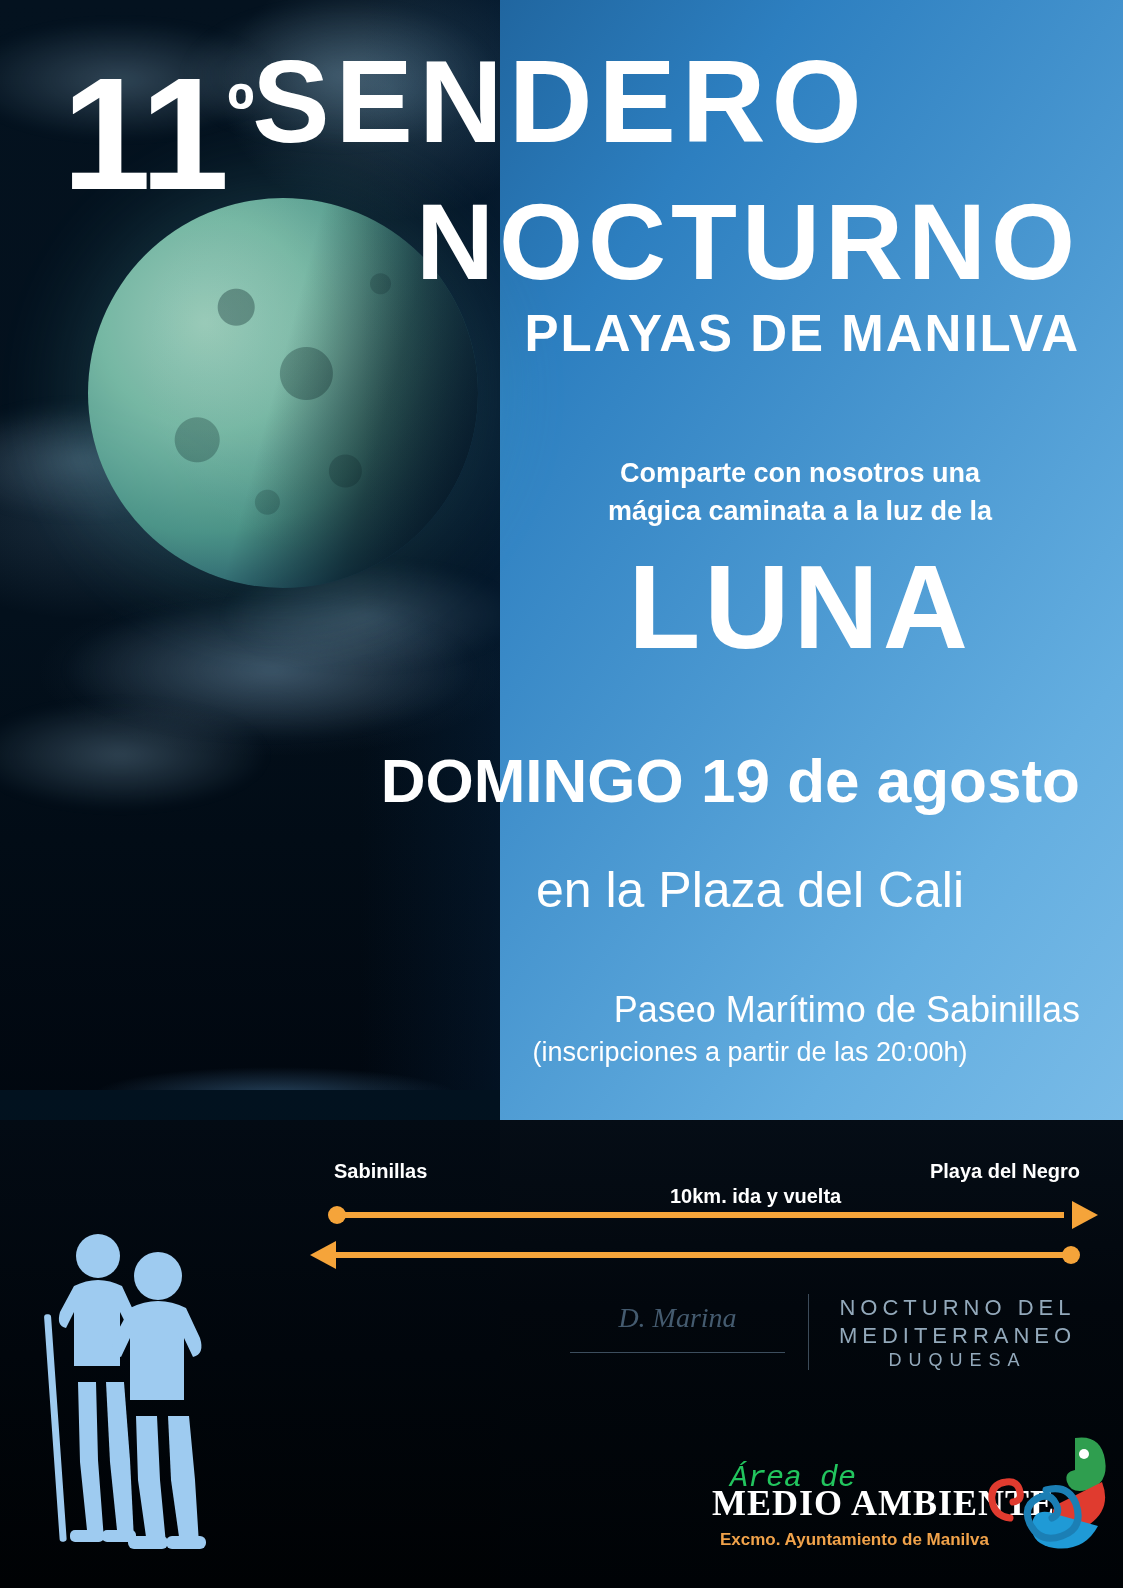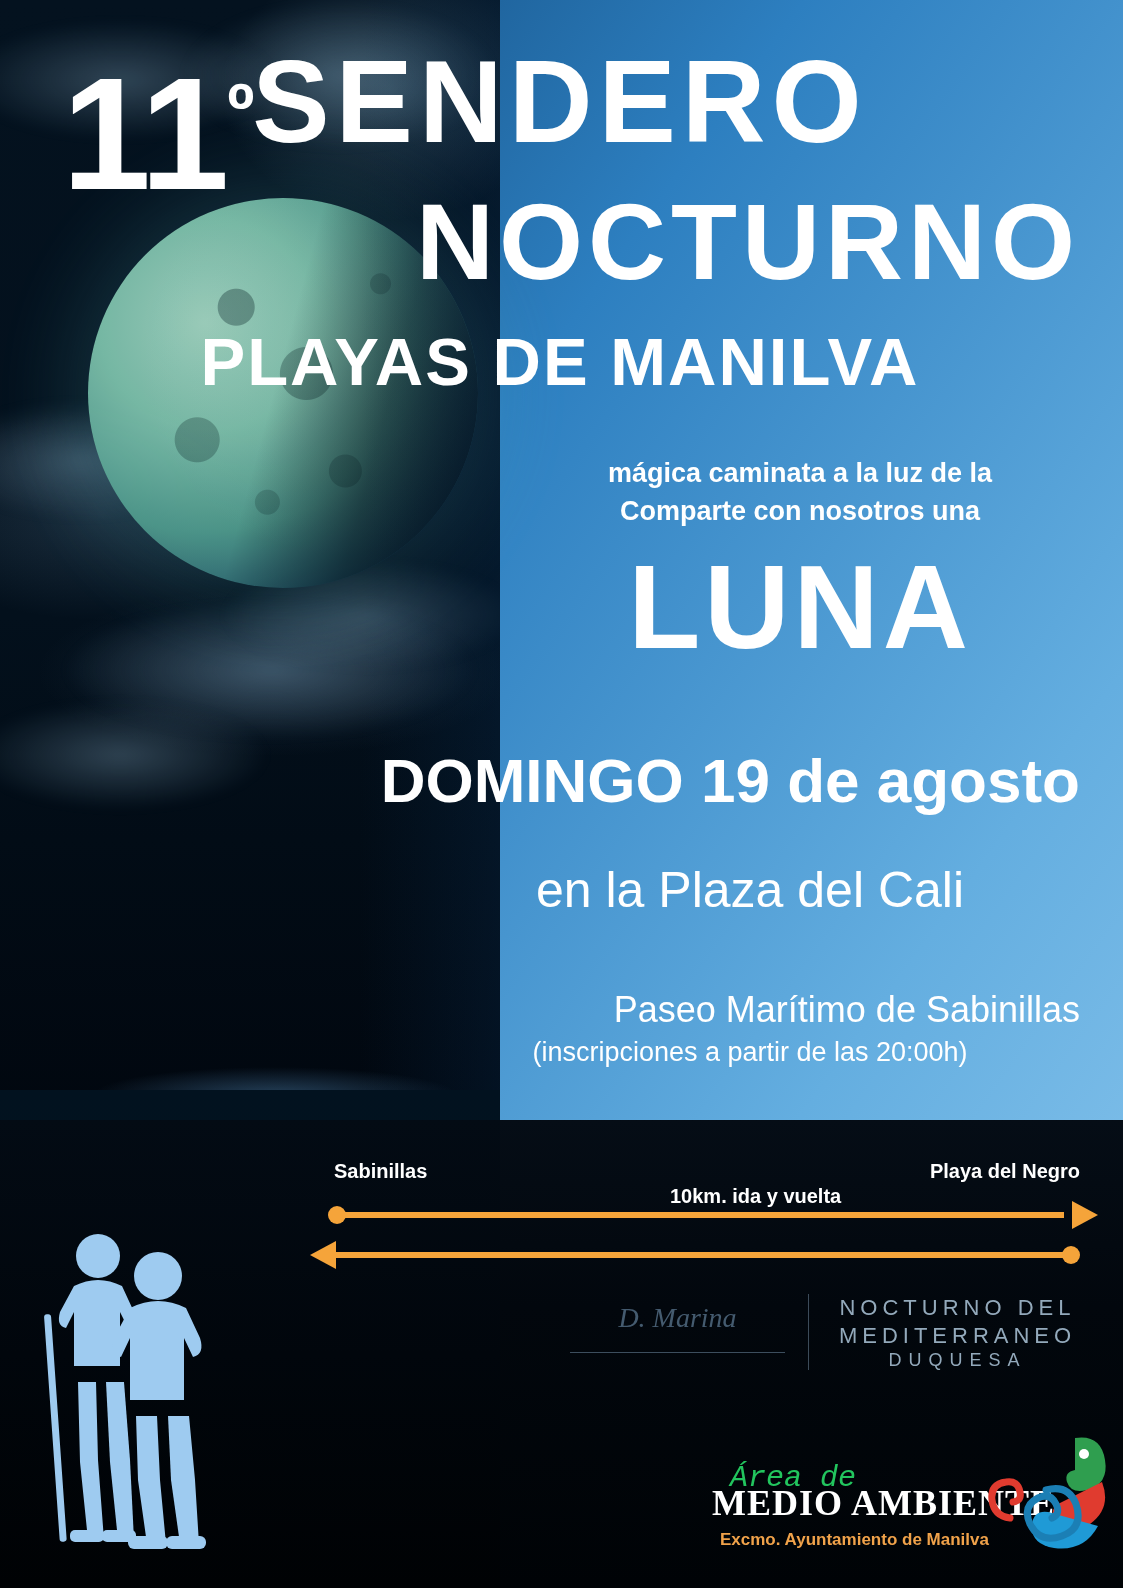--- a/index.html
+++ b/index.html
@@ -152,26 +152,25 @@
     text-align: right;
     font-size: 108px;
     font-weight: bold;
     letter-spacing: 5px;
     line-height: 1;
   }
   .h-line3 {
     position: absolute;
     left: 0; top: 268px;
     width: 1040px;
-    text-align: center;
-    font-size: 67px;
+    text-align: right;
+    font-size: 51px;
     font-weight: bold;
     letter-spacing: 2px;
     line-height: 1;
-    margin-top: 20px;
   }
 
   
   .sub-lines {
     position: absolute;
     left: 520px;
     top: 455px;
     width: 560px;
     text-align: center;
     color: #ffffff;
@@ -406,22 +405,22 @@
   <div class="headline">
     <div class="big11">
       <span>11</span><span class="ord">º</span>
     </div>
     <div class="h-line1">SENDERO</div>
     <div class="h-line2">NOCTURNO</div>
     <div class="h-line3">PLAYAS DE MANILVA</div>
   </div>
 
   <div class="sub-lines">
+    <div>Comparte con nosotros una</div>
     <div>mágica caminata a la luz de la</div>
-    <div>Comparte con nosotros una</div>
   </div>
   <div class="luna">LUNA</div>
 
   <div class="fecha">DOMINGO 19 de agosto</div>
 
   <div class="salida">
     <div>en la Plaza del Cali</div>
   </div>
   <div class="paseo">Paseo Marítimo de Sabinillas</div>
   <div class="inscripciones">(inscripciones a partir de las 20:00h)</div>

